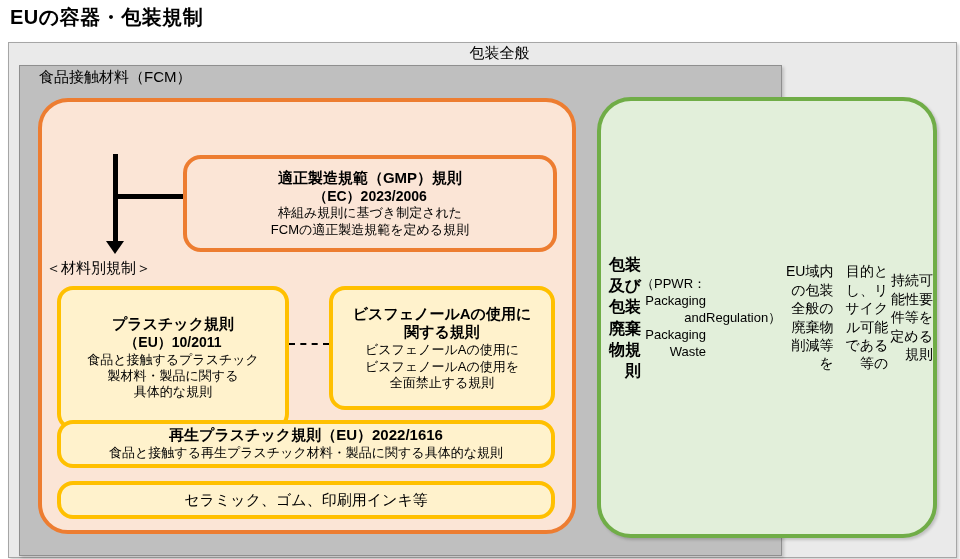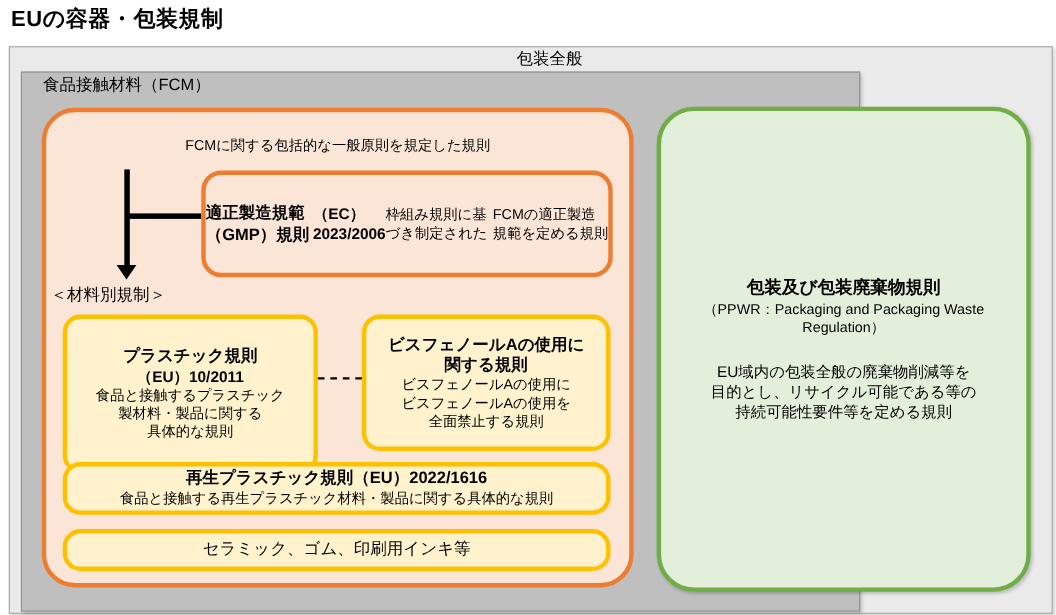--- a/index.html
+++ b/index.html
@@ -16,21 +16,21 @@
     background:var(--fcm_fill);border:1px solid #8f8f8f;box-shadow:2px 2px 3px rgba(0,0,0,.18);}
   .fcm-label{position:absolute;left:19px;top:2px;width:536px;font-size:15px;}
 
   .framework-box{position:absolute;left:18px;top:32px;width:538px;height:436px;box-sizing:border-box;
     background:var(--orange_fill);border:4px solid var(--orange_border);border-radius:30px;}
   .fw-title{position:absolute;left:0;top:1px;width:100%;text-align:center;font-size:15px;font-weight:bold;}
   .fw-desc{position:absolute;left:0;top:21px;width:100%;text-align:center;font-size:13px;}
 
   .gmp-box{position:absolute;left:141px;top:53px;width:374px;height:97px;box-sizing:border-box;
     background:var(--orange_fill);border:4px solid var(--orange_border);border-radius:18px;
-    display:flex;flex-direction:row;justify-content:flex-start;align-items:center;line-height:1.28;}
+    display:flex;flex-direction:column;justify-content:center;align-items:center;line-height:1.28;}
   .gmp-box .t1{font-size:15px;font-weight:bold;}
   .gmp-box .t2{font-size:14px;font-weight:bold;}
   .gmp-box .d{font-size:13px;}
 
   .arrow-v{position:absolute;left:71px;top:52px;width:5px;height:88px;background:var(--line_black);}
   .arrow-head{position:absolute;left:64px;top:139px;width:0;height:0;
     border-left:9px solid transparent;border-right:9px solid transparent;border-top:13px solid var(--line_black);}
   .arrow-h{position:absolute;left:73px;top:92px;width:68px;height:5px;background:var(--line_black);}
 
   .material-label{position:absolute;left:26px;top:193px;font-size:15px;}
@@ -47,41 +47,40 @@
   .bpa-box{left:287px;top:184px;width:226px;height:124px;}
   .recycled-box{left:15px;top:318px;width:498px;height:48px;}
   .ceramic-box{left:15px;top:379px;width:498px;height:38px;}
 
   .dash-connector{position:absolute;left:247px;top:241px;width:40px;height:0;
     border-top:2px dashed var(--line_black);}
 
   .ppwr-box{position:absolute;left:588px;top:54px;width:340px;height:441px;box-sizing:border-box;
     background:var(--green_fill);border:4px solid var(--green_border);border-radius:34px;
     box-shadow:2px 2px 3px rgba(0,0,0,.18);
-    display:flex;flex-direction:column;justify-content:center;align-items:center;line-height:1.32;text-align:left;}
+    display:flex;justify-content:center;align-items:center;line-height:1.32;text-align:right;}
   .ppwr-box .t1{font-size:16px;font-weight:bold;}
   .ppwr-box .s{font-size:13px;}
   .ppwr-box .gap{height:22px;}
   .ppwr-box .d{font-size:14px;}
 </style>
 </head>
 <body>
 
 <div id="canvas">
 
   <div class="page-title">EUの容器・包装規制</div>
 
   <div class="outer-box">
     <div class="outer-label">包装全般</div>
 
     <div class="fcm-box">
       <div class="fcm-label">食品接触材料（FCM）</div>
 
       <div class="framework-box">
-        <div class="fw-desc">FCMに関する包括的な一般原則を規定した規則</div>
 
         <div class="arrow-v"></div>
         <div class="arrow-head"></div>
         <div class="arrow-h"></div>
 
         <div class="gmp-box">
           <div class="t1">適正製造規範（GMP）規則</div>
           <div class="t2">（EC）2023/2006</div>
           <div class="d">枠組み規則に基づき制定された</div>
           <div class="d">FCMの適正製造規範を定める規則</div>

